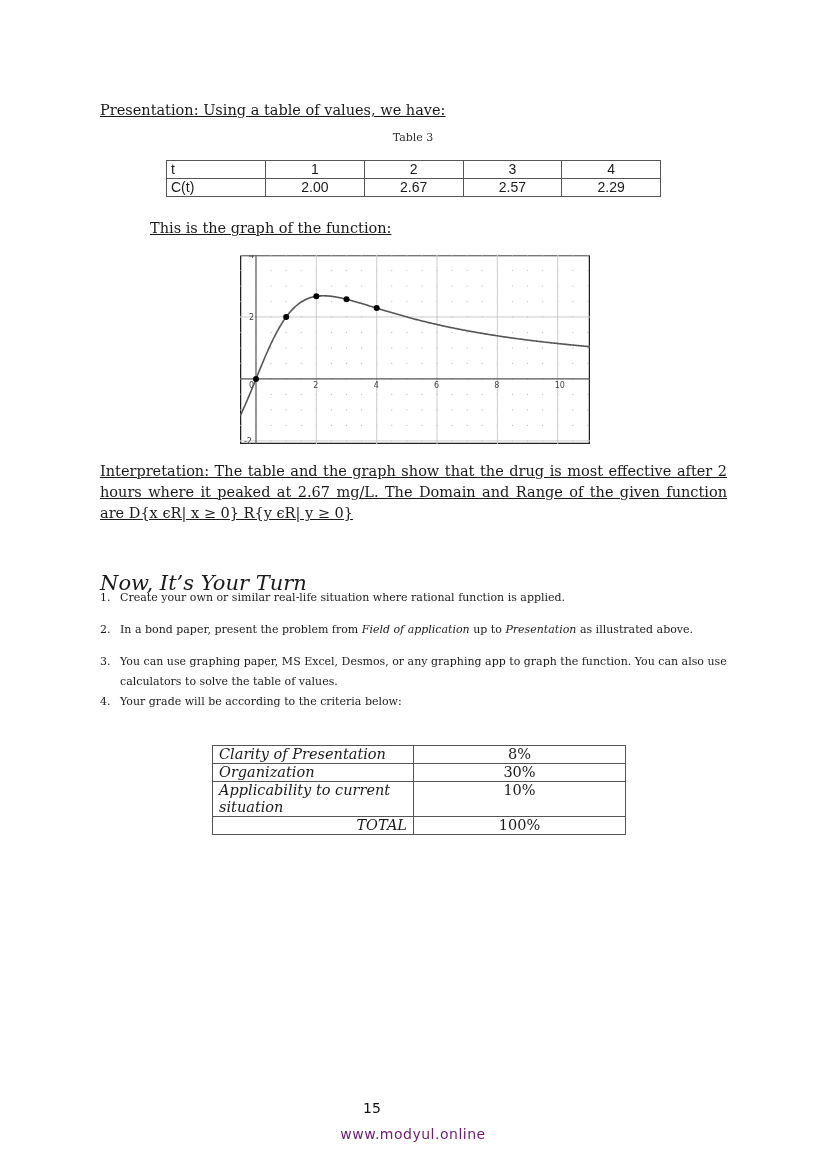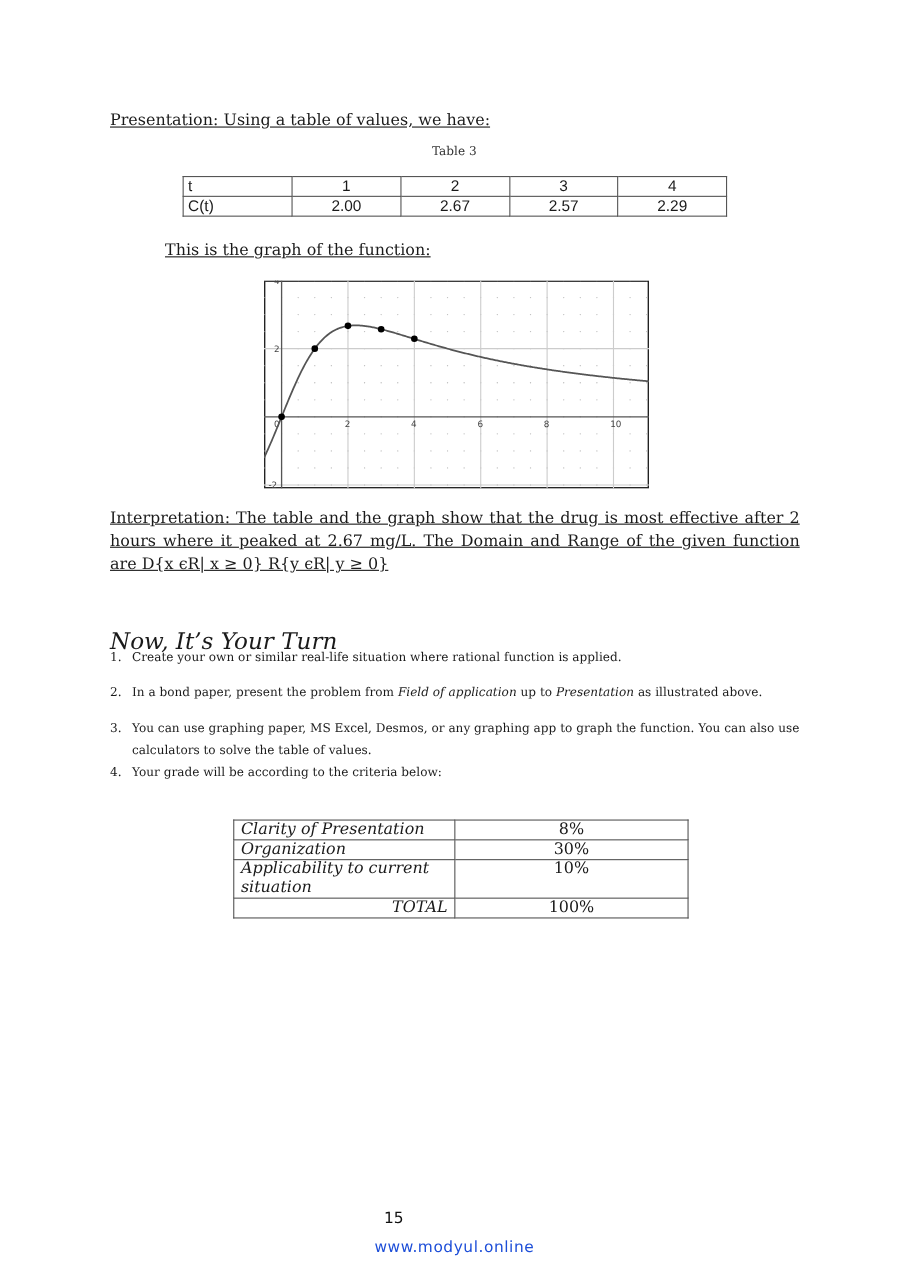--- a/index.html
+++ b/index.html
@@ -21,23 +21,23 @@
   ol.steps { position:absolute; top:588px; left:100px; width:630px; margin:0; padding:0; list-style:none; }
   ol.steps li { font-size:11px; line-height:20px; padding-left:20px; text-indent:-20px; }
   ol.steps li .num { display:inline-block; width:20px; text-indent:0; }
   table.crit { position:absolute; left:212px; top:745px; width:414px; border-collapse:collapse;
                font-size:14.5px; line-height:17px; }
   table.crit td { border:1px solid #555; padding:0 6px; vertical-align:top; }
   table.crit td.c1 { width:188px;font-style:italic; }
   table.crit td.c2 { text-align:center; }
   table.crit td.total { text-align:right; }
   #page-number { top:1100px; left:0; width:716px; text-align:center;
-                 font-family:"DejaVu Sans", sans-serif; font-size:14px; color:#111; }
+                 font-family:"DejaVu Sans", sans-serif; font-size:14px; color:#111;padding-left:14px; }
   #watermark { top:1126px; left:0; width:826px; text-align:center;
-               font-family:"DejaVu Sans", sans-serif; font-size:14px; color:#1d4ed8; letter-spacing:0.5px; }
+               font-family:"DejaVu Sans", sans-serif; font-size:14px; color:#701a75; letter-spacing:0.5px; }
   svg text { font-family:"DejaVu Sans", sans-serif; font-size:8px; fill:#444; }
 </style>
 </head>
 <body>
 
 <div id="intro" class="abs p para">Presentation: Using a table of values, we have:</div>
 <div id="table-caption" class="abs">Table 3</div>
 
 <table class="vals">
   <tbody>

